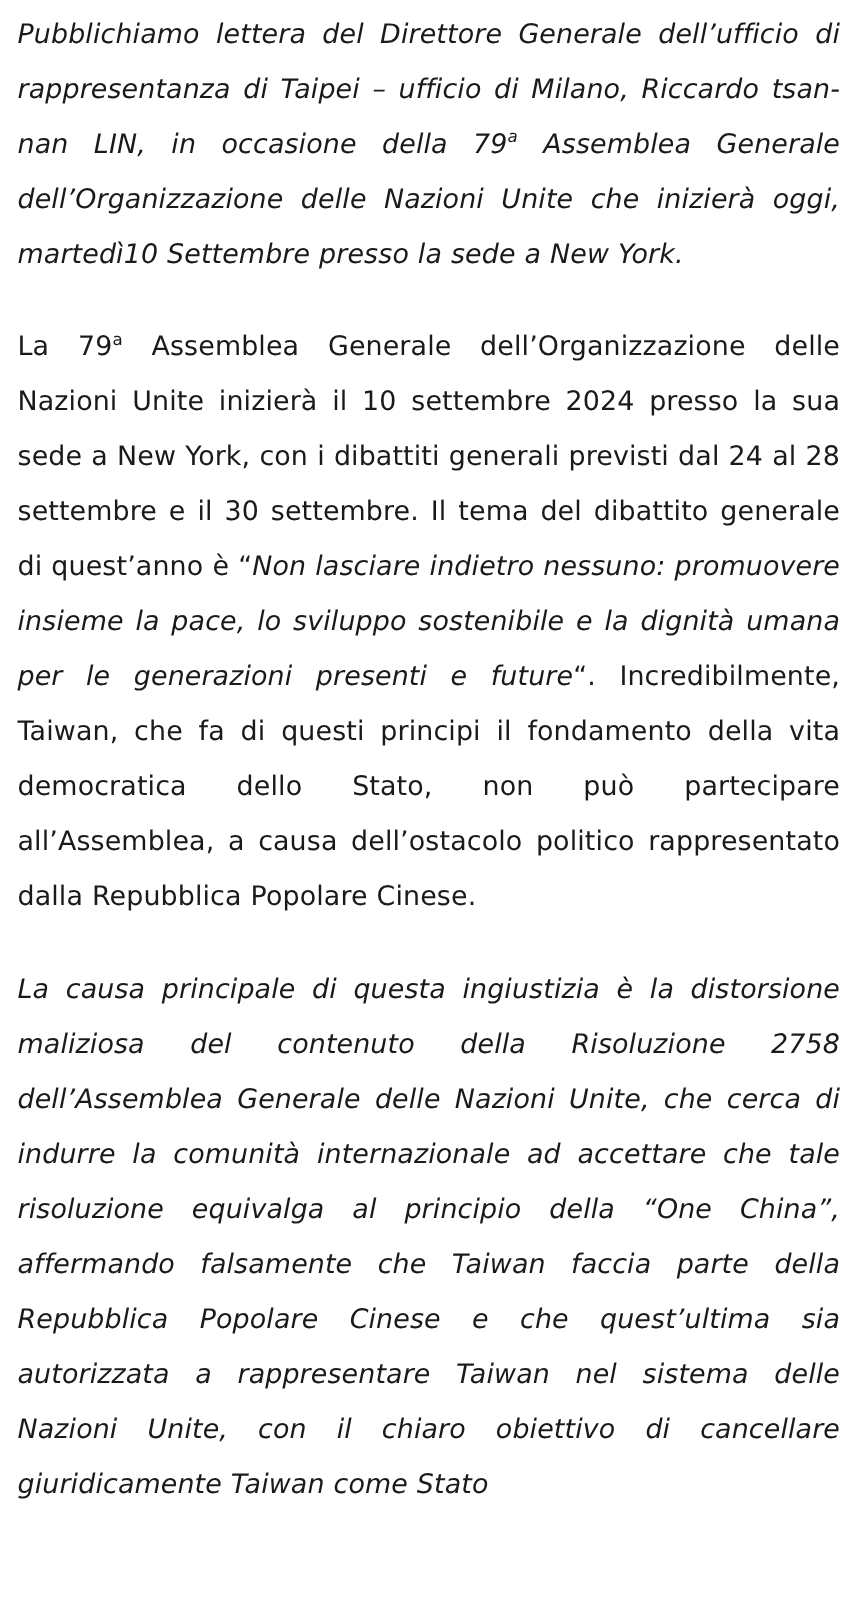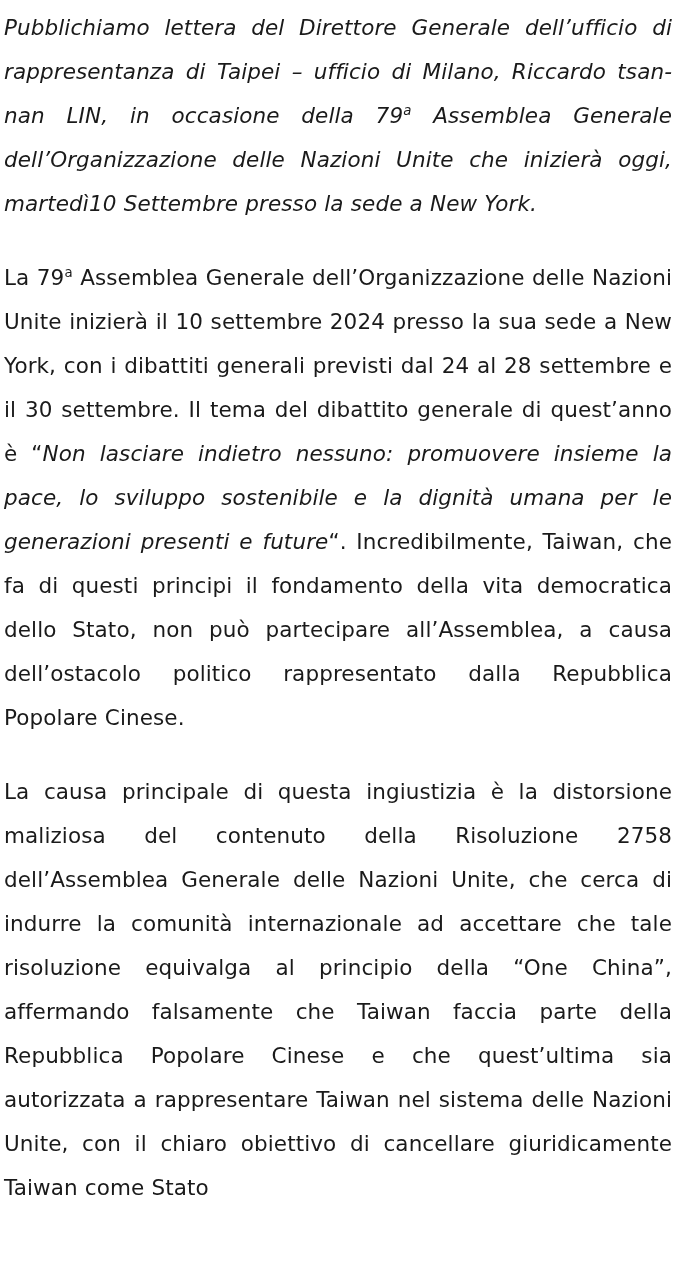--- a/index.html
+++ b/index.html
@@ -9,21 +9,21 @@
   }
   body {
     width: 686px;
     min-height: 1280px;
     font-family: "DejaVu Sans", sans-serif;
     color: #1a1a1a;
   }
   .page {
     width: 686px;
     box-sizing: border-box;
-    padding: 6px 14px 0 4px;
+    padding: 6px 14px 0 14px;
   }
   .para {
     font-size: 21.5px;
     line-height: 44px;
     text-align: justify;
     text-justify: inter-word;
     margin: 0 0 30px 0;
     letter-spacing: 0.1px;
     word-spacing: 0.2px;
   }
@@ -33,20 +33,21 @@
   .para em {
     font-style: italic;
   }
   .para sup {
     font-size: 0.62em;
     vertical-align: super;
     line-height: 0;
   }
   .para:last-child {
     margin-bottom: 0;
+    font-style: italic;
   }
 </style>
 </head>
 <body>
 
 <div class="page">
   <div id="paragraphs">
       <p class="para lead"><span>Pubblichiamo lettera del Direttore Generale dell’ufficio di rappresentanza di Taipei – ufficio di Milano, Riccardo tsan-nan LIN, in occasione della 79</span><sup>a</sup><span> Assemblea Generale dell’Organizzazione delle Nazioni Unite che inizierà oggi, martedì10 Settembre presso la sede a New York.</span></p>
       <p class="para"><span>La 79</span><sup>a</sup><span> Assemblea Generale dell’Organizzazione delle Nazioni Unite inizierà il 10 settembre 2024 presso la sua sede a New York, con i dibattiti generali previsti dal 24 al 28 settembre e il 30 settembre. Il tema del dibattito generale di quest’anno è “</span><em>Non lasciare indietro nessuno: promuovere insieme la pace, lo sviluppo sostenibile e la dignità umana per le generazioni presenti e future</em><span>“. Incredibilmente, Taiwan, che fa di questi principi il fondamento della vita democratica dello Stato, non può partecipare all’Assemblea, a causa dell’ostacolo politico rappresentato dalla Repubblica Popolare Cinese.</span></p>
       <p class="para"><span>La causa principale di questa ingiustizia è la distorsione maliziosa del contenuto della Risoluzione 2758 dell’Assemblea Generale delle Nazioni Unite, che cerca di indurre la comunità internazionale ad accettare che tale risoluzione equivalga al principio della “One China”, affermando falsamente che Taiwan faccia parte della Repubblica Popolare Cinese e che quest’ultima sia autorizzata a rappresentare Taiwan nel sistema delle Nazioni Unite, con il chiaro obiettivo di cancellare giuridicamente Taiwan come Stato</span></p>

